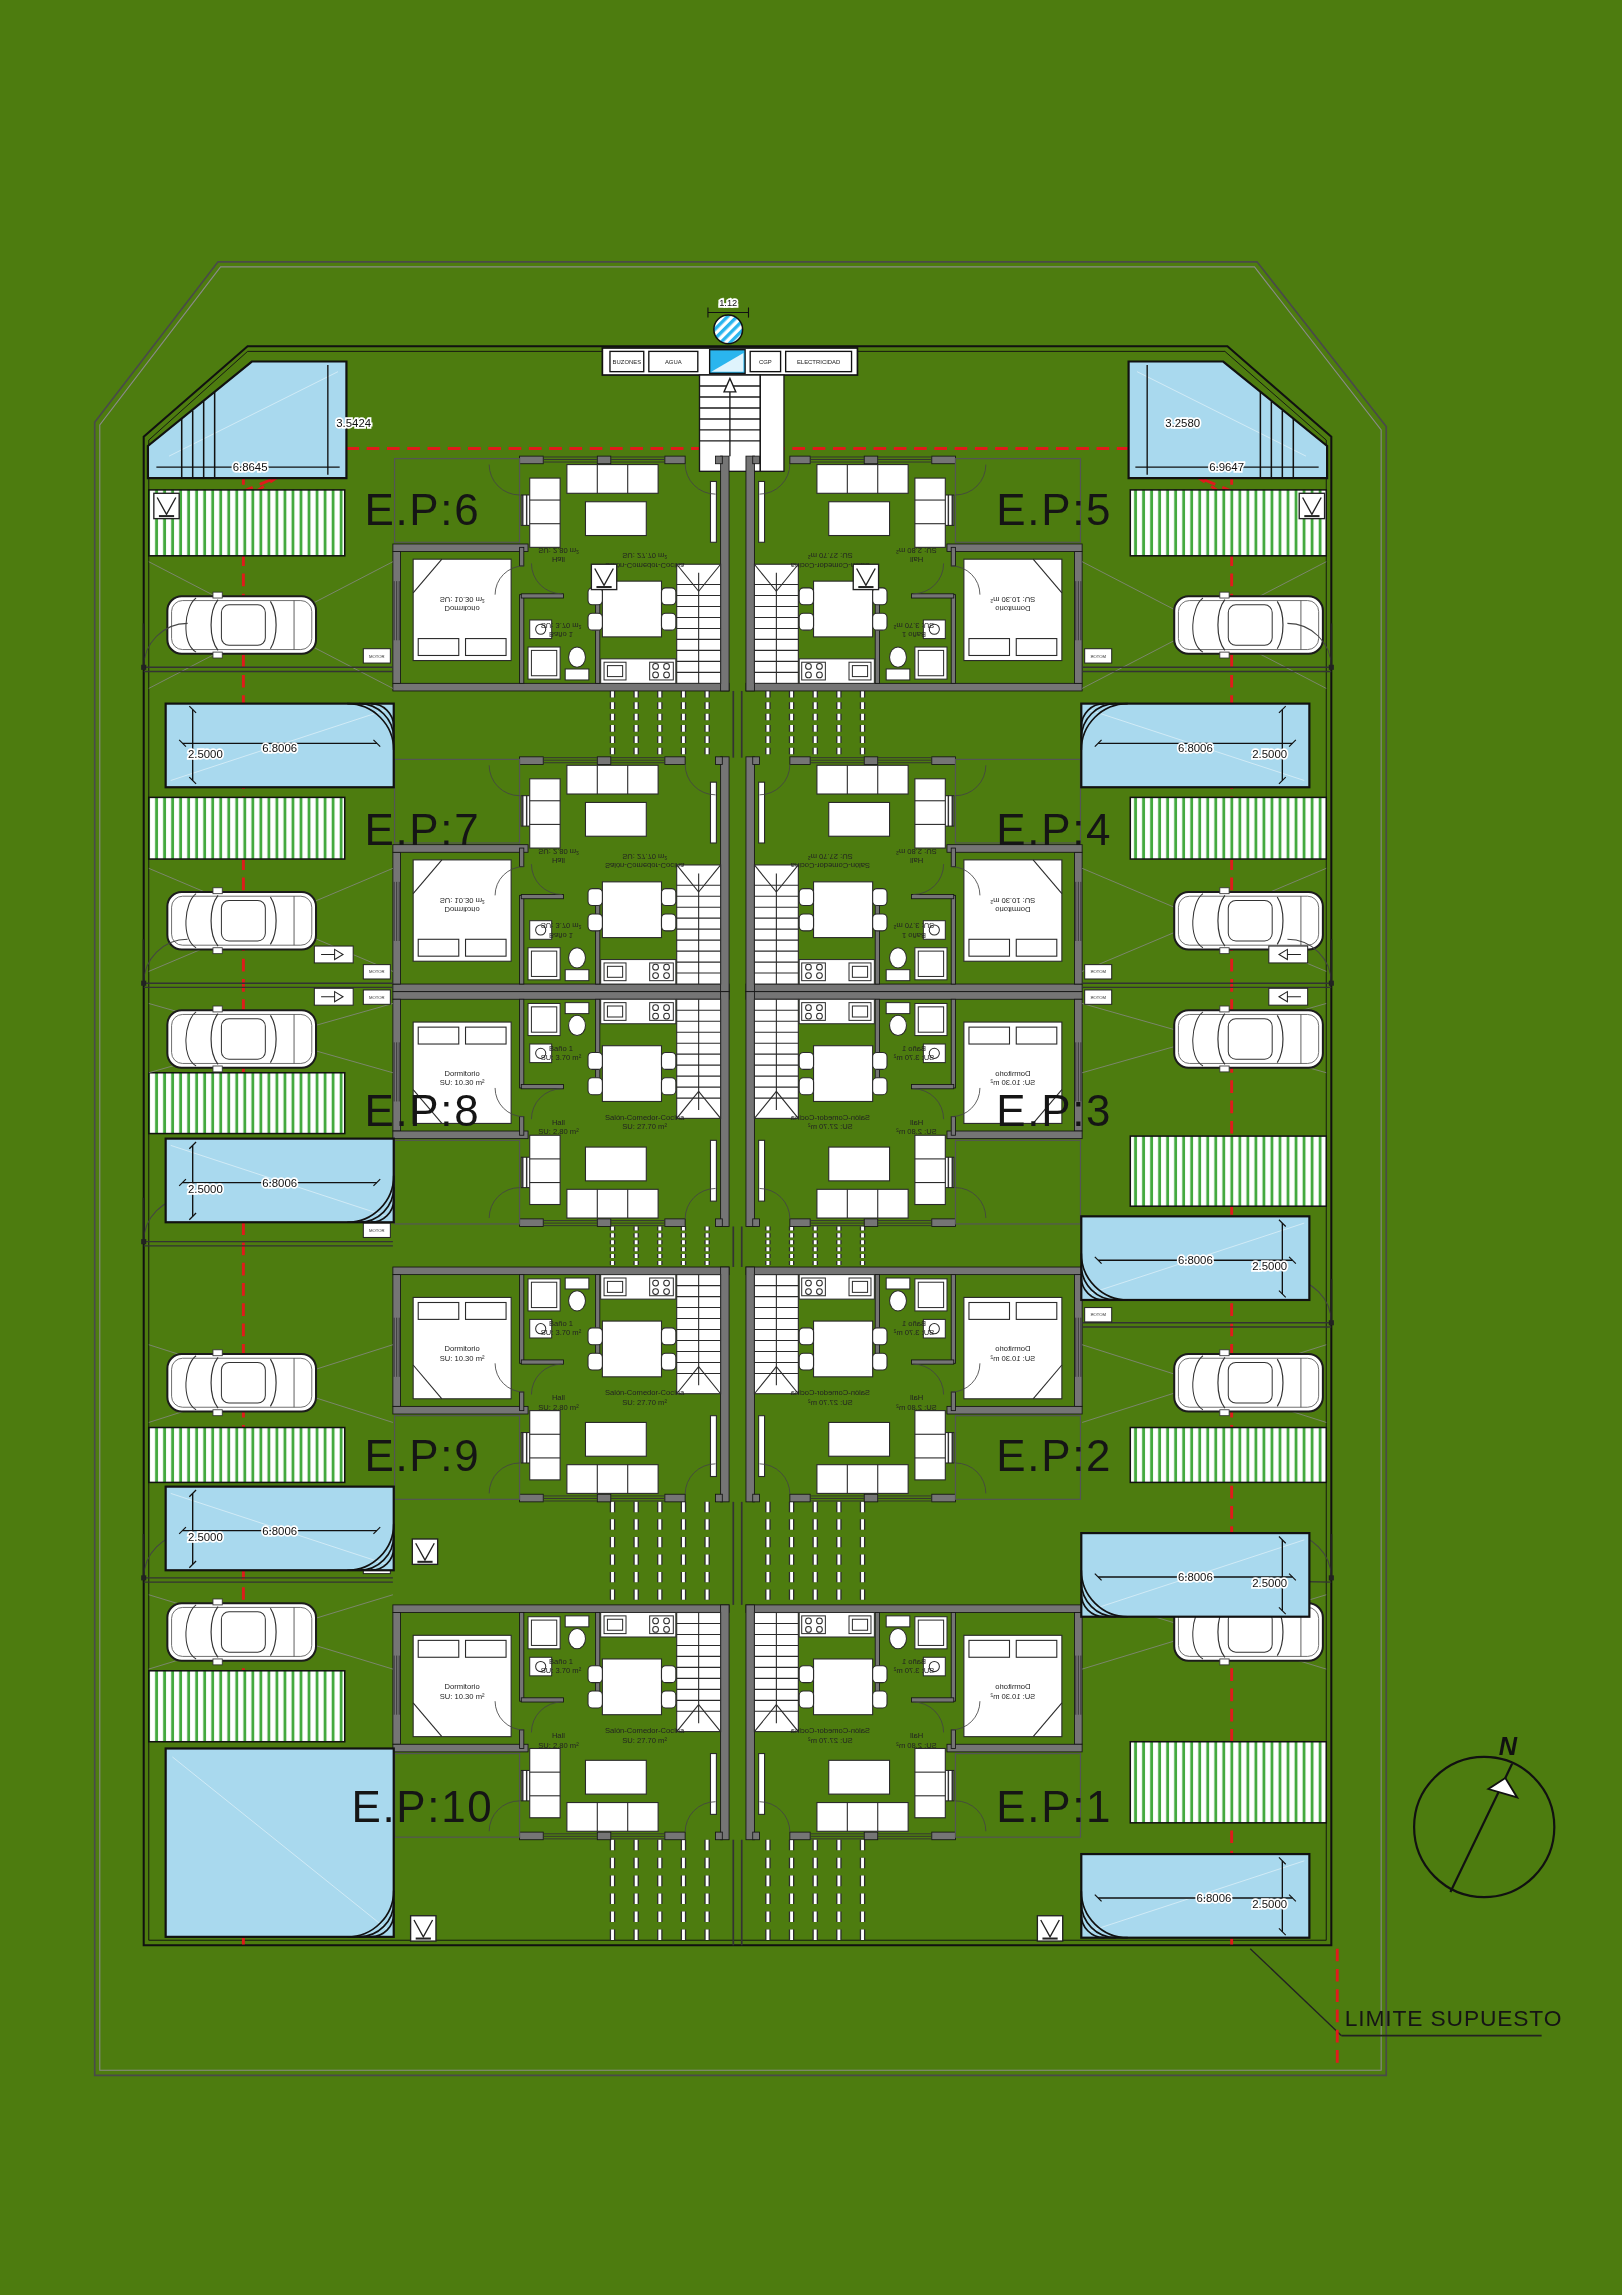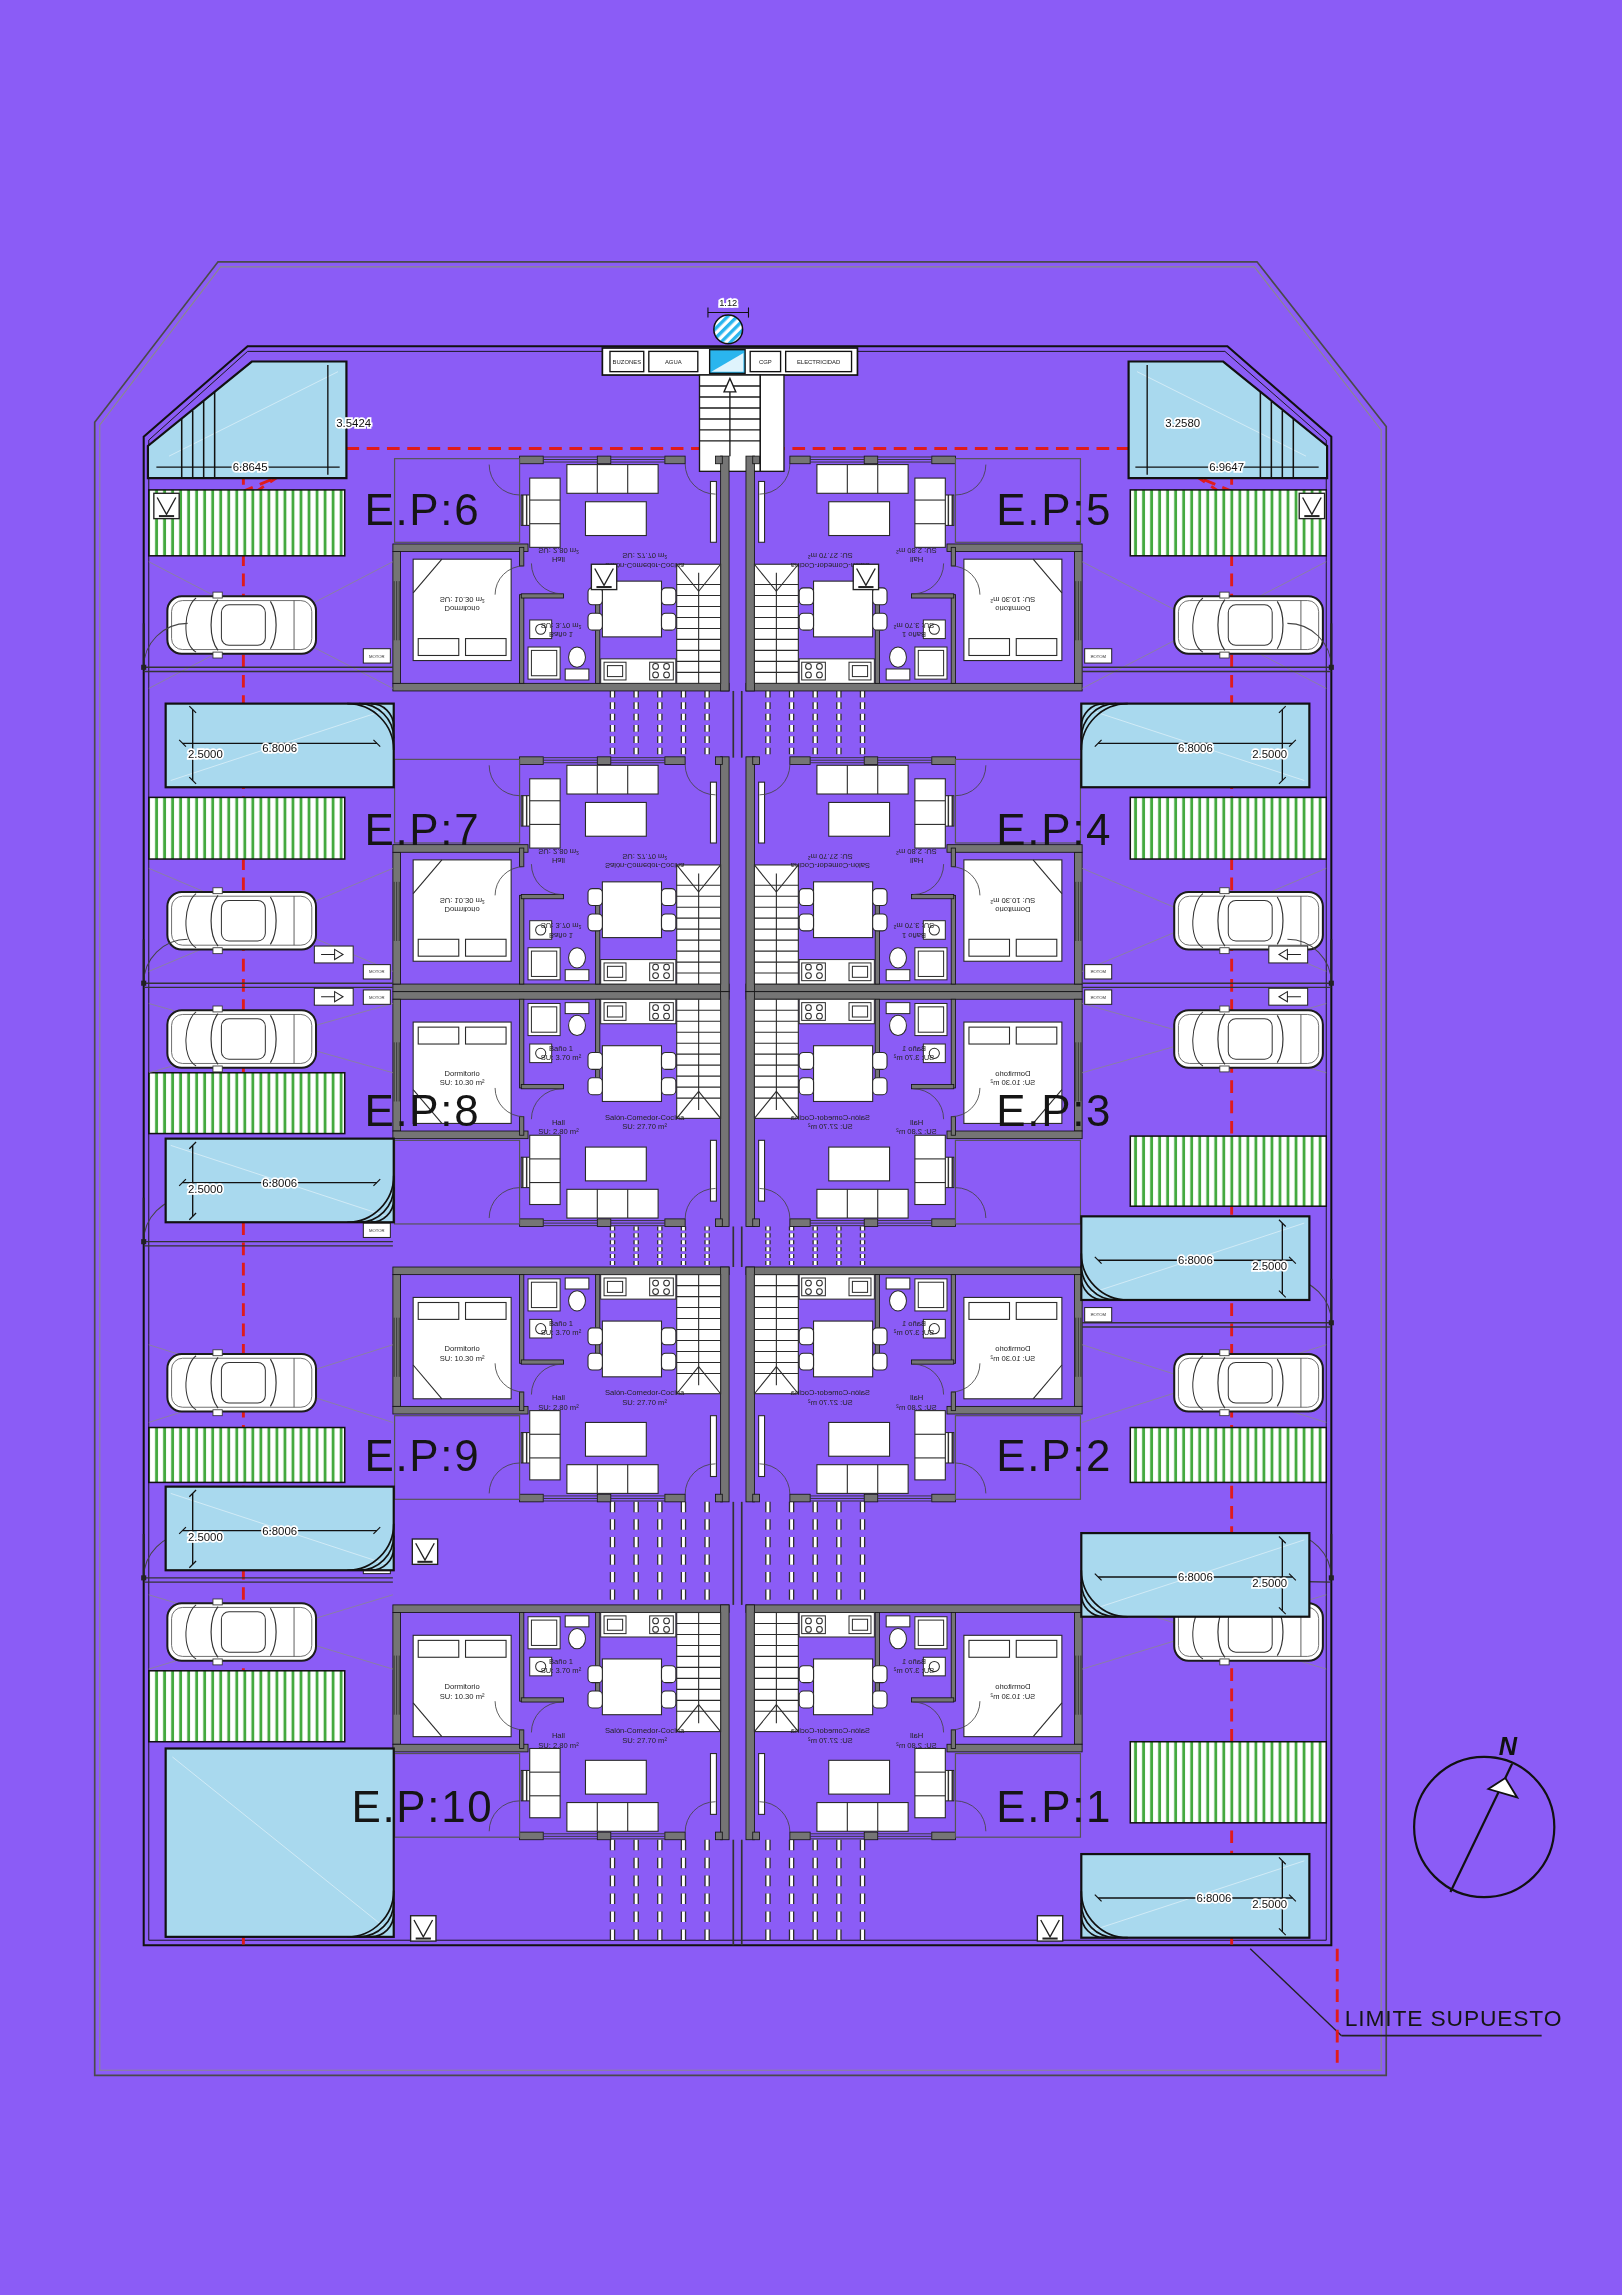--- a/index.html
+++ b/index.html
@@ -1,16 +1,16 @@
 <!DOCTYPE html>
 <html style="font-size:13.5px"><head>
 <meta charset="utf-8">
 <style>
   html,body{margin:0;padding:0;background:#fff;}
-  .page{position:relative;width:1622px;height:2295px;background:#8b5cf6;overflow:hidden;
+  .page{position:relative;width:1622px;height:2295px;background:#4d7c0f;overflow:hidden;
         font-family:"Liberation Sans",sans-serif;}
   svg{position:absolute;left:0;top:0;}
   text{font-family:"Liberation Sans",sans-serif;fill:#1a1a1a;}
   .ep{font-size:52px;letter-spacing:2px;fill:#151515;}
   .dim{font-size:13.5px;paint-order:stroke;stroke:#ffffff;stroke-width:4px;fill:#111;}
   .tiny{font-size:7px;fill:#222;}
   .micro{font-size:5px;fill:#333;}
   .room{font-size:9px;fill:#222;}
   .limit{font-size:27px;fill:#151515;letter-spacing:1px;}
   .north{font-size:30px;font-weight:bold;font-style:italic;fill:#111;}

